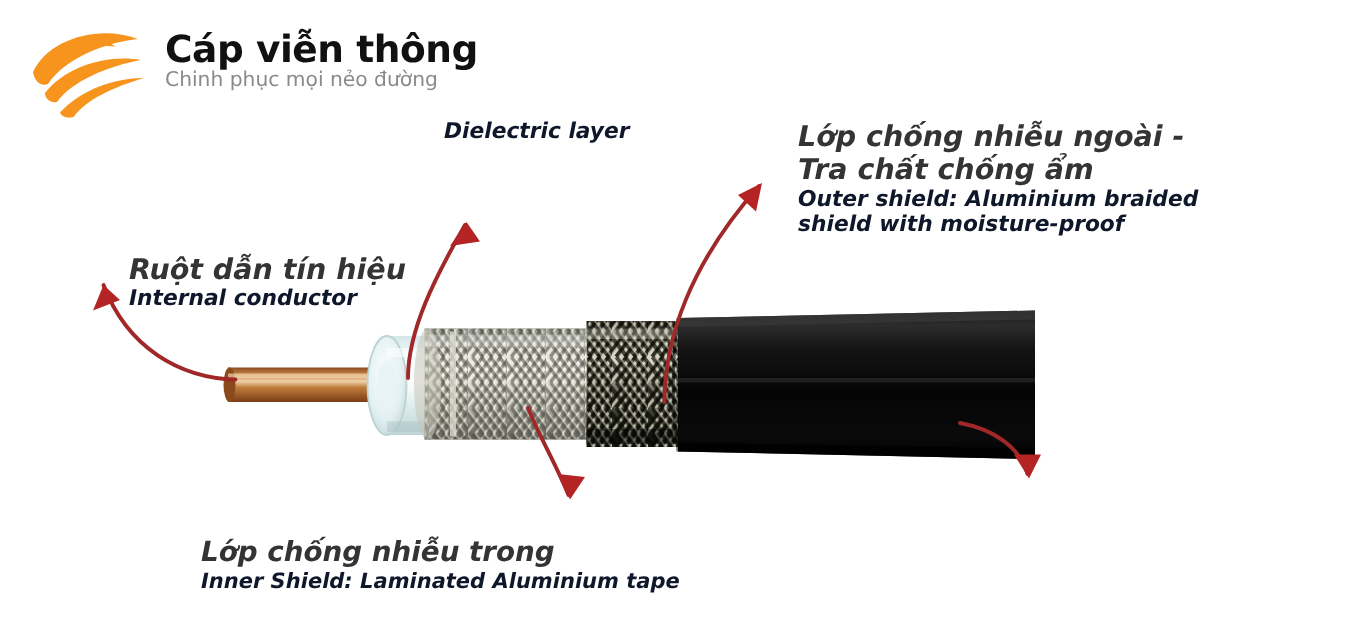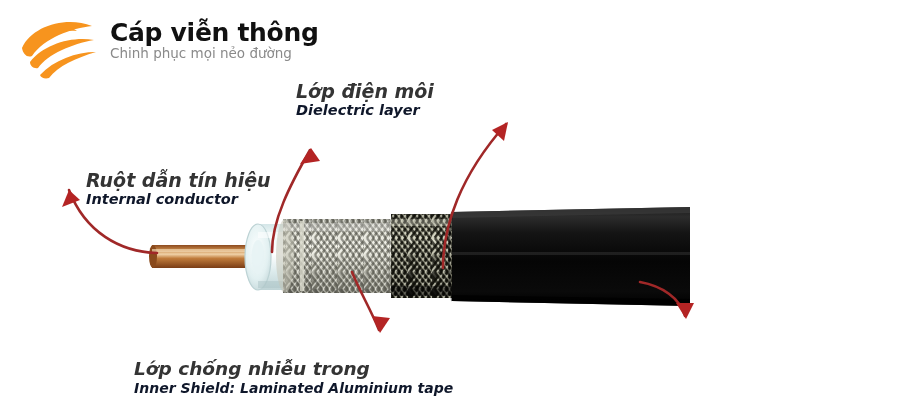--- a/index.html
+++ b/index.html
@@ -262,24 +262,29 @@
       <polygon points="686,319 676,303 694,303"></polygon>
     </g>
   </svg>
 
   <div class="callout" id="callout-internal-conductor">
     <div class="vn">Ruột dẫn tín hiệu</div>
     <div class="en">Internal conductor</div>
   </div>
 
   <div class="callout" id="callout-dielectric">
-    <div class="vn">Lớp điện môi</div>
     <div class="en">Dielectric layer</div>
   </div>
 
+  <div class="callout" id="callout-outer-shield">
+    <div class="vn">Lớp chống nhiễu ngoài -</div>
+    <div class="vn">Tra chất chống ẩm</div>
+    <div class="en">Outer shield: Aluminium braided</div>
+    <div class="en">shield with moisture-proof</div>
+  </div>
 
   <div class="callout small" id="callout-inner-shield">
     <div class="vn">Lớp chống nhiễu trong</div>
     <div class="en">Inner Shield: Laminated Aluminium tape</div>
   </div>
 
 
 </div>
 
 </body></html>

